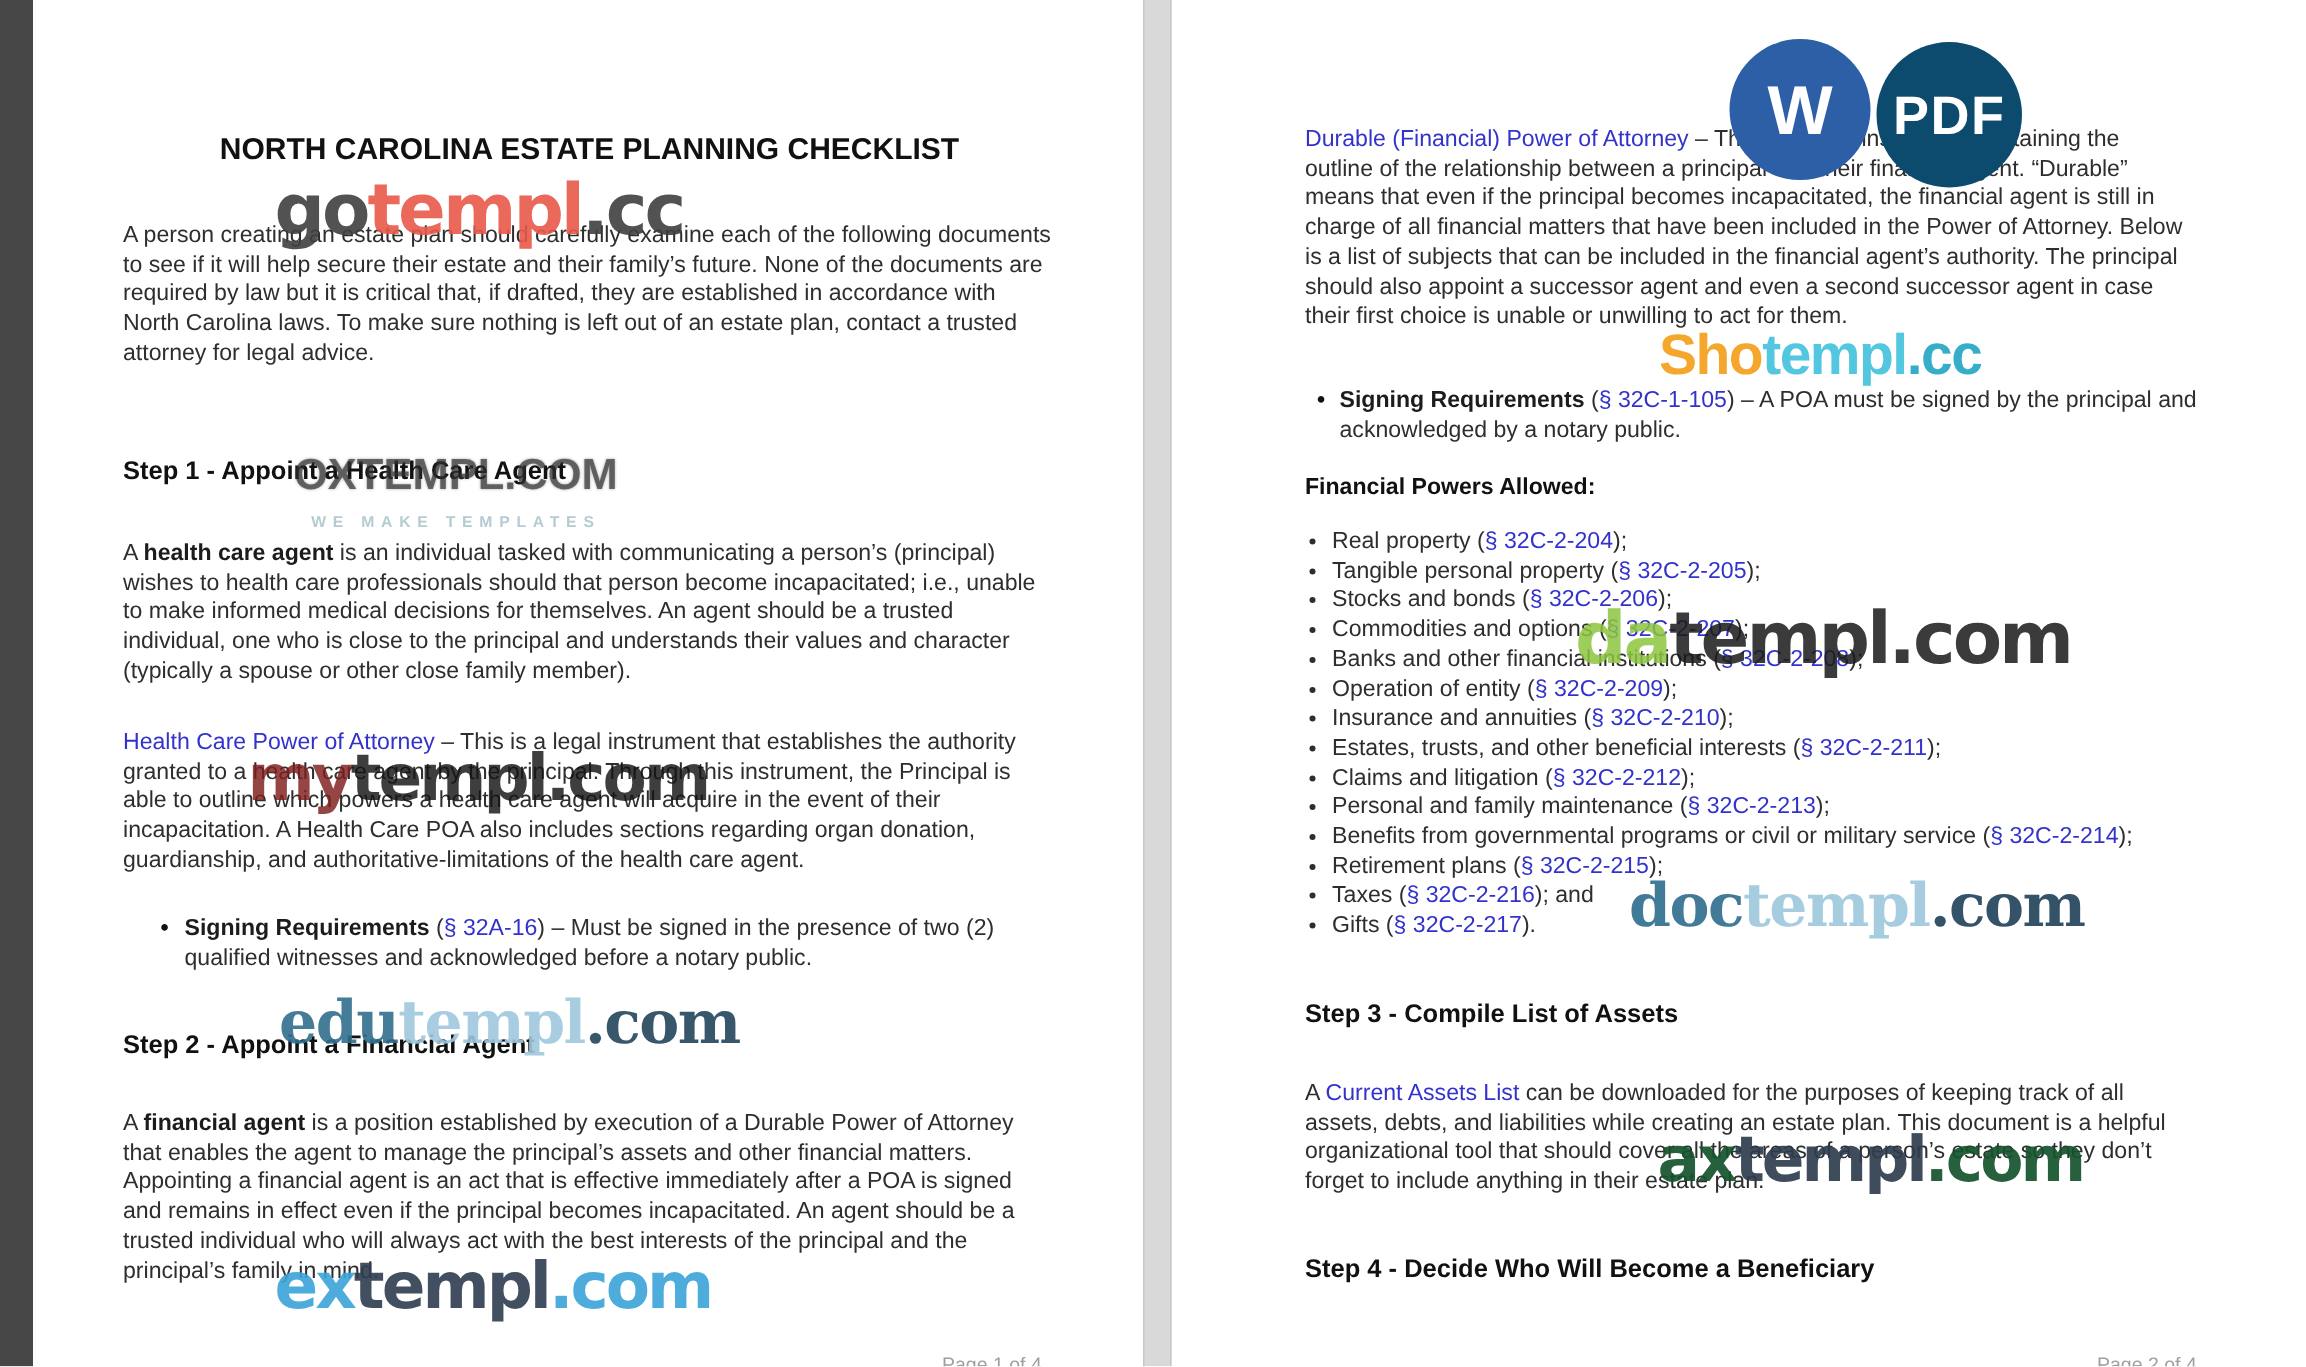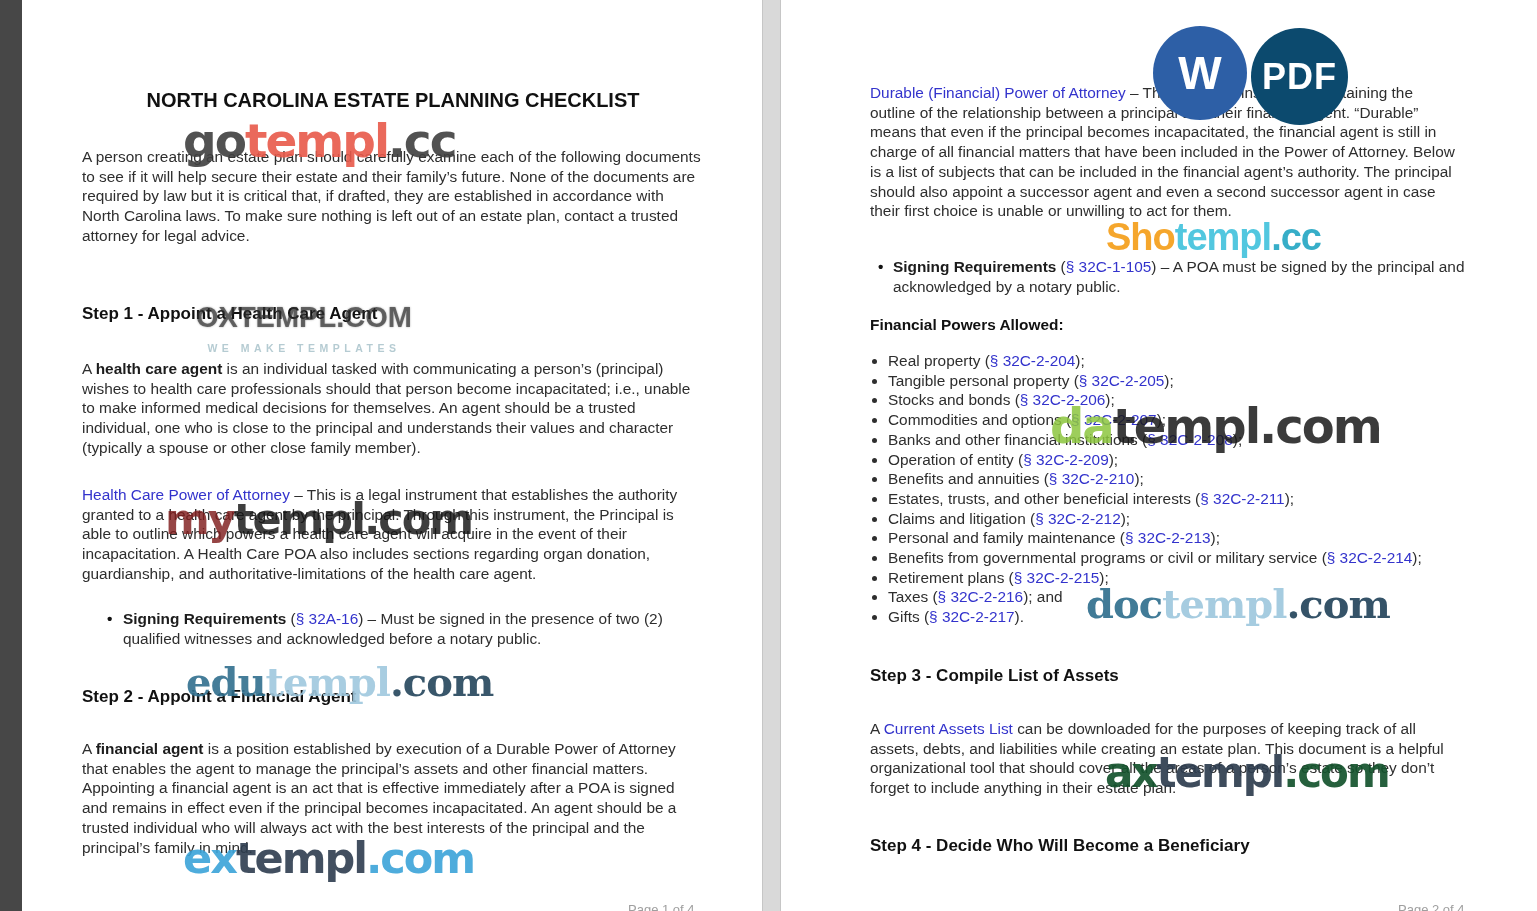--- a/index.html
+++ b/index.html
@@ -94,21 +94,21 @@
 
     <p class="powers-h">Financial Powers Allowed:</p>
 
     <ul class="powers">
       <li><span>Real property (</span><a class="lnk">§ 32C-2-204</a><span>);</span></li>
       <li><span>Tangible personal property (</span><a class="lnk">§ 32C-2-205</a><span>);</span></li>
       <li><span>Stocks and bonds (</span><a class="lnk">§ 32C-2-206</a><span>);</span></li>
       <li><span>Commodities and options (</span><a class="lnk">§ 32C-2-207</a><span>);</span></li>
       <li><span>Banks and other financial institutions (</span><a class="lnk">§ 32C-2-208</a><span>);</span></li>
       <li><span>Operation of entity (</span><a class="lnk">§ 32C-2-209</a><span>);</span></li>
-      <li><span>Benefits and annuities (</span><a class="lnk">§ 32C-2-210</a><span>);</span></li>
+      <li><span>Insurance and annuities (</span><a class="lnk">§ 32C-2-210</a><span>);</span></li>
       <li><span>Estates, trusts, and other beneficial interests (</span><a class="lnk">§ 32C-2-211</a><span>);</span></li>
       <li><span>Claims and litigation (</span><a class="lnk">§ 32C-2-212</a><span>);</span></li>
       <li><span>Personal and family maintenance (</span><a class="lnk">§ 32C-2-213</a><span>);</span></li>
       <li><span>Benefits from governmental programs or civil or military service (</span><a class="lnk">§ 32C-2-214</a><span>);</span></li>
       <li><span>Retirement plans (</span><a class="lnk">§ 32C-2-215</a><span>);</span></li>
       <li><span>Taxes (</span><a class="lnk">§ 32C-2-216</a><span>); and</span></li>
       <li><span>Gifts (</span><a class="lnk">§ 32C-2-217</a><span>).</span></li>
     </ul>
 
     <h2 class="s3">Step 3 - Compile List of Assets</h2>

